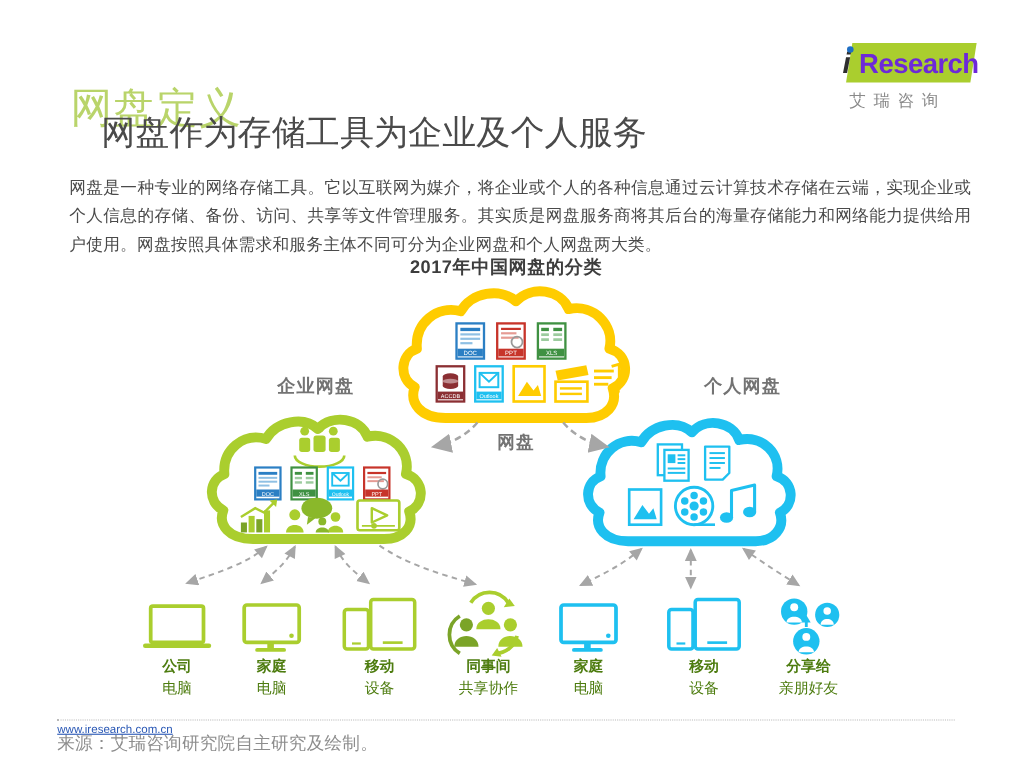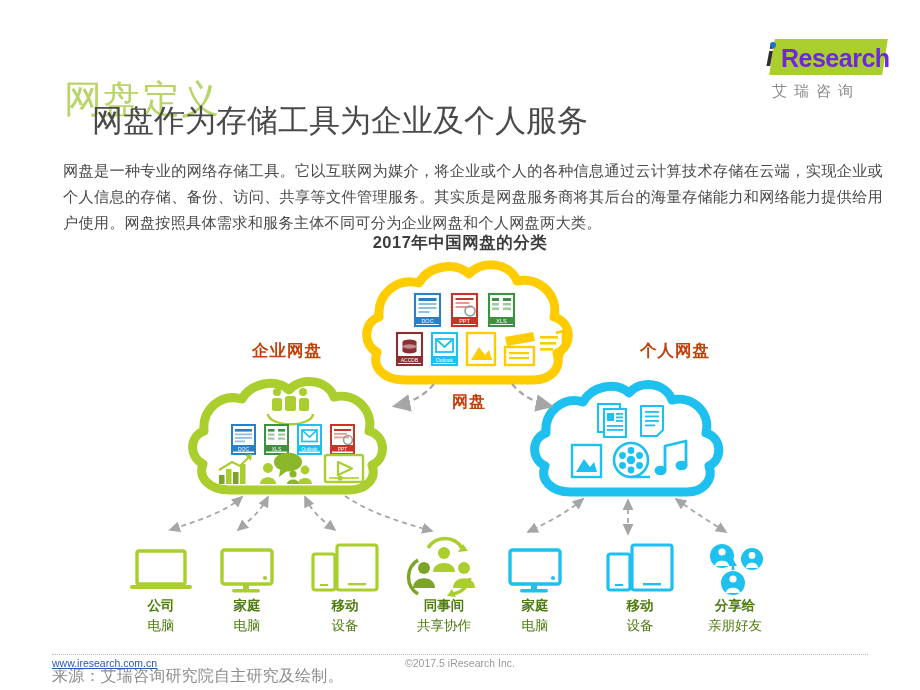--- a/index.html
+++ b/index.html
@@ -141,21 +141,21 @@
     width: 920px;
     height: 690px;
     pointer-events: none;
   }
 
   
   .cloud-label {
     position: absolute;
     font-size: 16.5px;
     font-weight: bold;
-    color: #c2410c;
+    color: #737373;
     letter-spacing: 1px;
     white-space: nowrap;
   }
   .cloud-label.enterprise { left: 252px; top: 340px; }
   .cloud-label.personal   { left: 640px; top: 340px; }
   .cloud-label.center     { left: 452px; top: 392px; font-size: 16px; }
 
   
   .dev-label {
     position: absolute;
@@ -545,15 +545,14 @@
     <span class="l2">设备</span>
   </div>
   <div class="dev-label" style="left:680px; top:596px;">
     <span class="l1">分享给</span>
     <span class="l2">亲朋好友</span>
   </div>
 
   <div class="source">来源：艾瑞咨询研究院自主研究及绘制。</div>
   <div class="footer-rule"></div>
   <a class="footer-url" href="#">www.iresearch.com.cn</a>
-  <div class="footer-copy">©2017.5 iResearch Inc.</div>
 
 </div>
 
 </body></html>

